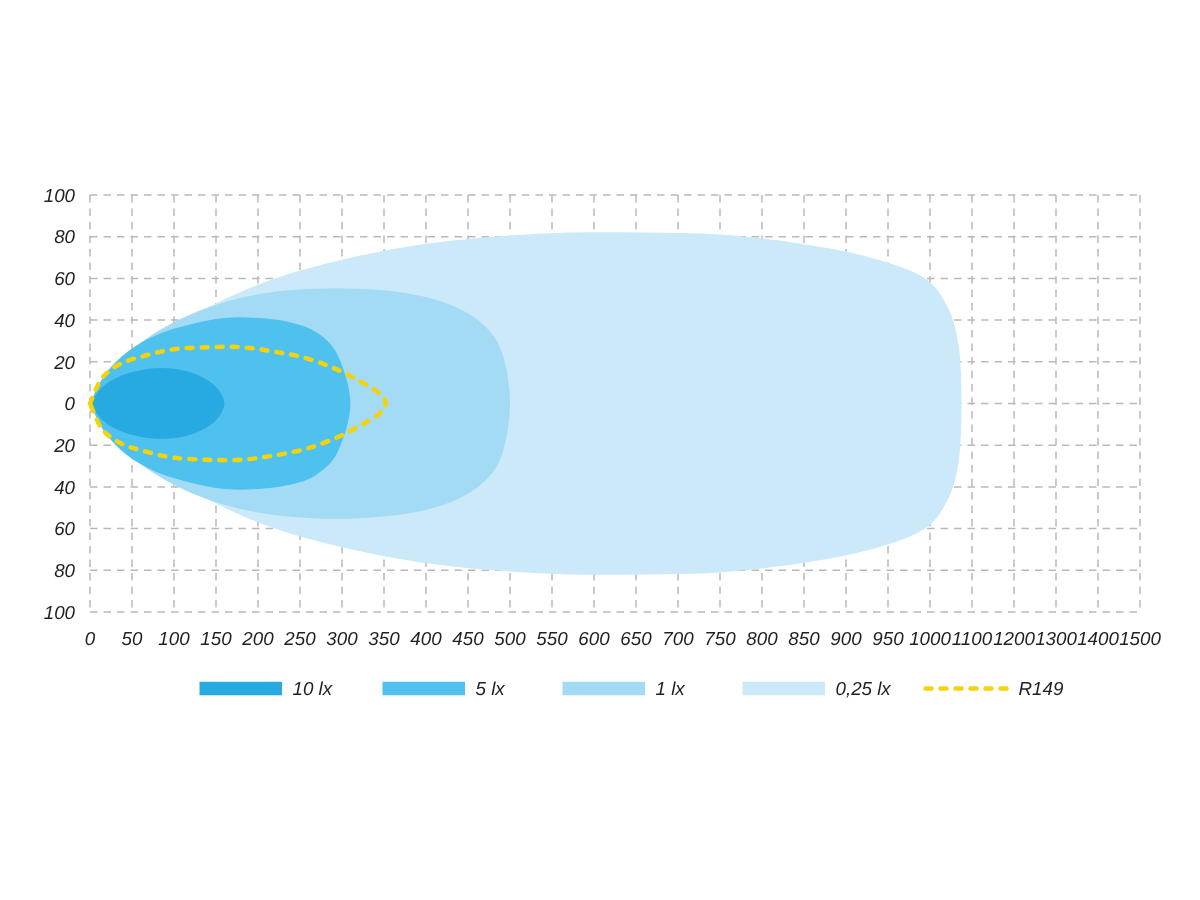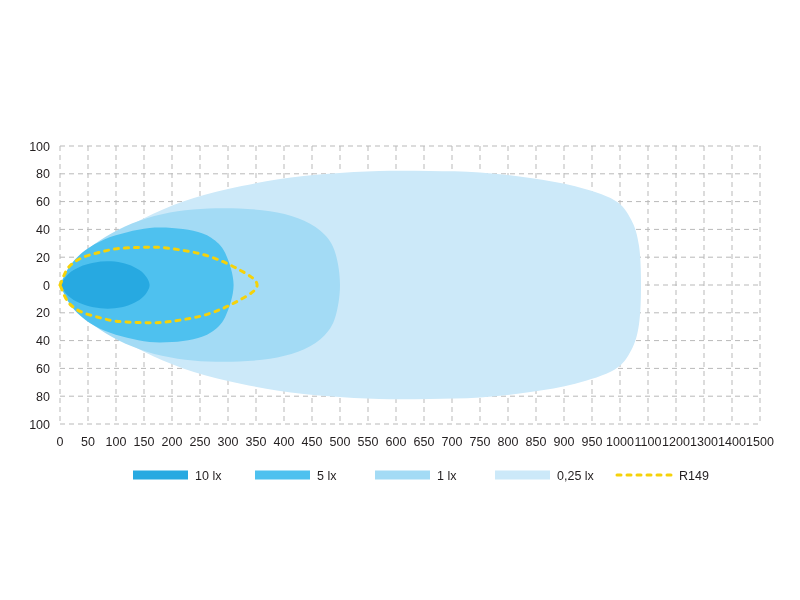--- a/index.html
+++ b/index.html
@@ -12,23 +12,24 @@
     width: 800px;
     height: 600px;
     font-family: "Liberation Sans", sans-serif;
     color: #231f20;
     overflow: hidden;
     position: relative;
   }
   #chart-root {
     position: absolute;
     left: 0;
-    top: 16px;
+    top: 0;
     width: 800px;
     height: 440px;
+    font-style: italic;
   }
   svg.figure {
     display: block;
     width: 800px;
     height: 600px;
   }
   text.axis-label {
     font-family: "Liberation Sans", sans-serif;
     font-size: 12.5px;
     fill: #231f20;

